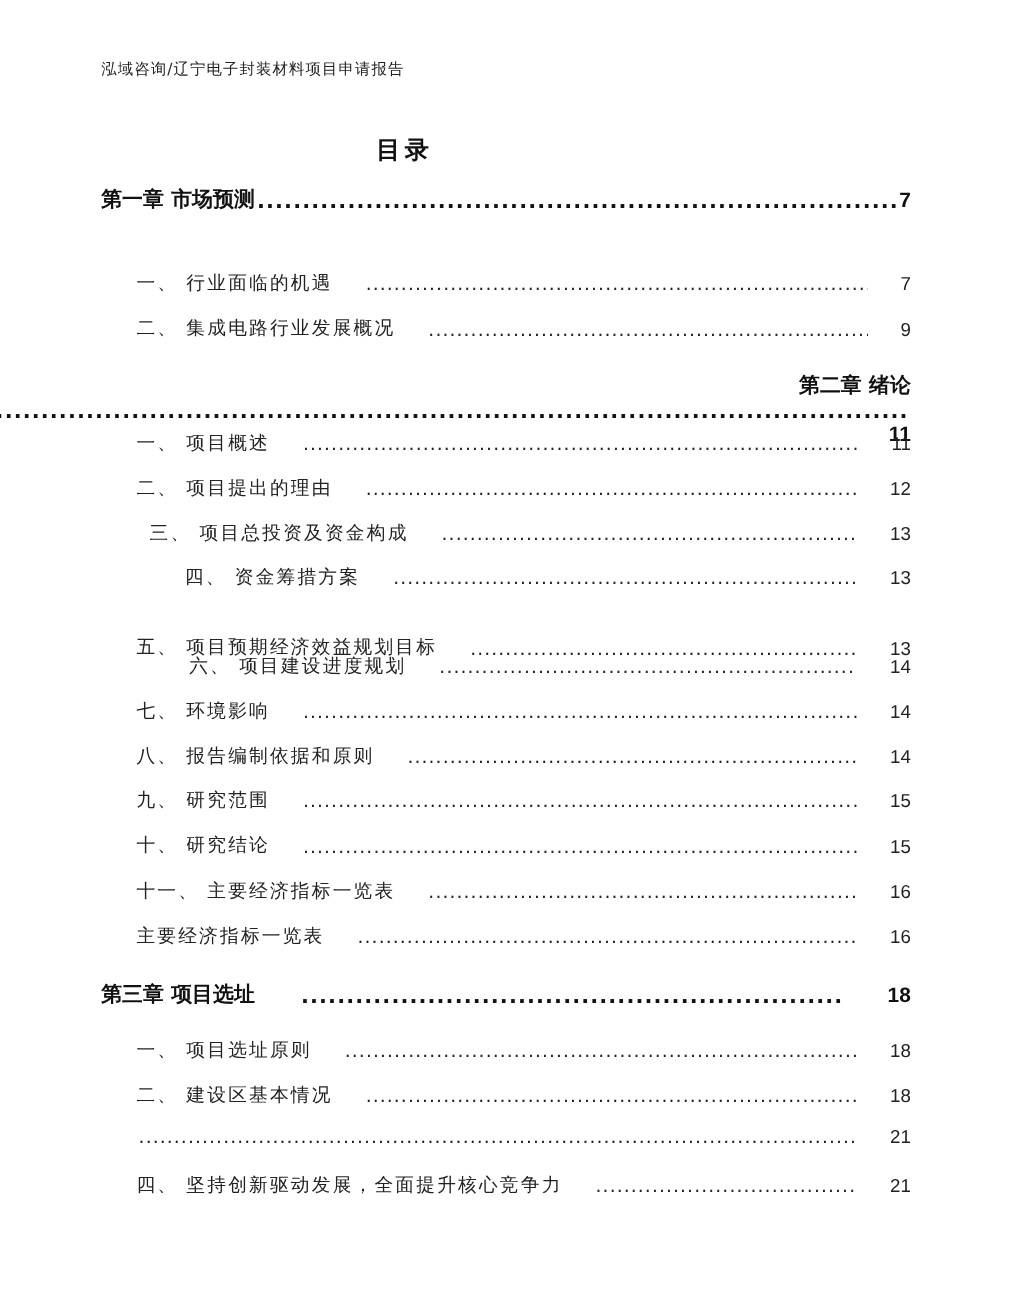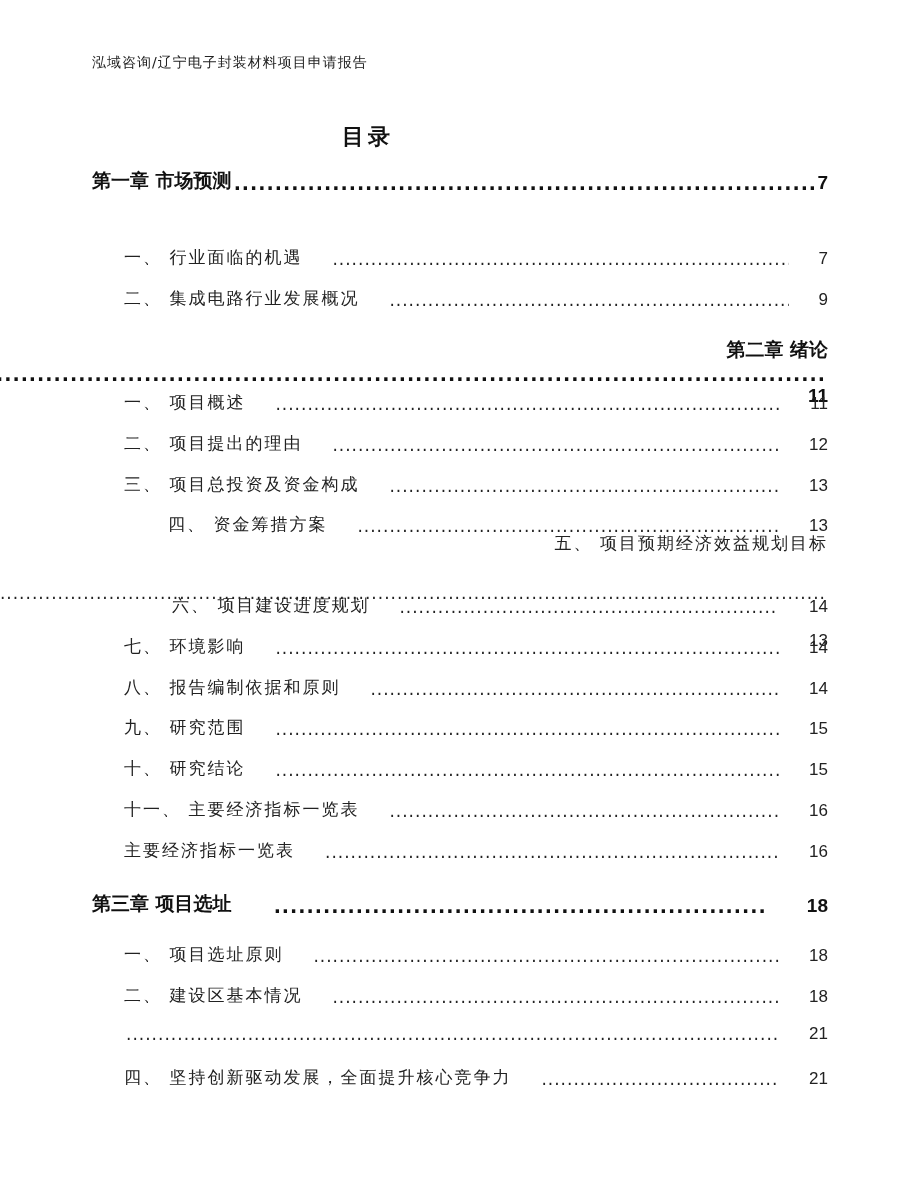--- a/index.html
+++ b/index.html
@@ -49,31 +49,31 @@
     <div class="row sec" style="top: 391px;">
       <span class="label">一、 项目概述</span>
       <span class="leader"></span>
       <span class="page">11</span>
     </div>
     <div class="row sec" style="top: 432px;">
       <span class="label">二、 项目提出的理由</span>
       <span class="leader"></span>
       <span class="page">12</span>
     </div>
-    <div class="row sec" style="top: 473px;">
+    <div class="row sec" style="top: 473px; margin-left: 12px;">
       <span class="label">三、 项目总投资及资金构成</span>
       <span class="leader"></span>
       <span class="page">13</span>
     </div>
     <div class="row sec" style="top: 513px; margin-left: 44px;">
       <span class="label">四、 资金筹措方案</span>
       <span class="leader"></span>
       <span class="page">13</span>
     </div>
-    <div class="row sec" style="top: 532px; flex-direction: column;">
+    <div class="row sec" style="top: 577px;">
       <span class="label">五、 项目预期经济效益规划目标</span>
       <span class="leader"></span>
       <span class="page">13</span>
     </div>
     <div class="row sec" style="top: 594px; margin-left: 48px;">
       <span class="label">六、 项目建设进度规划</span>
       <span class="leader"></span>
       <span class="page">14</span>
     </div>
     <div class="row sec" style="top: 635px;">

